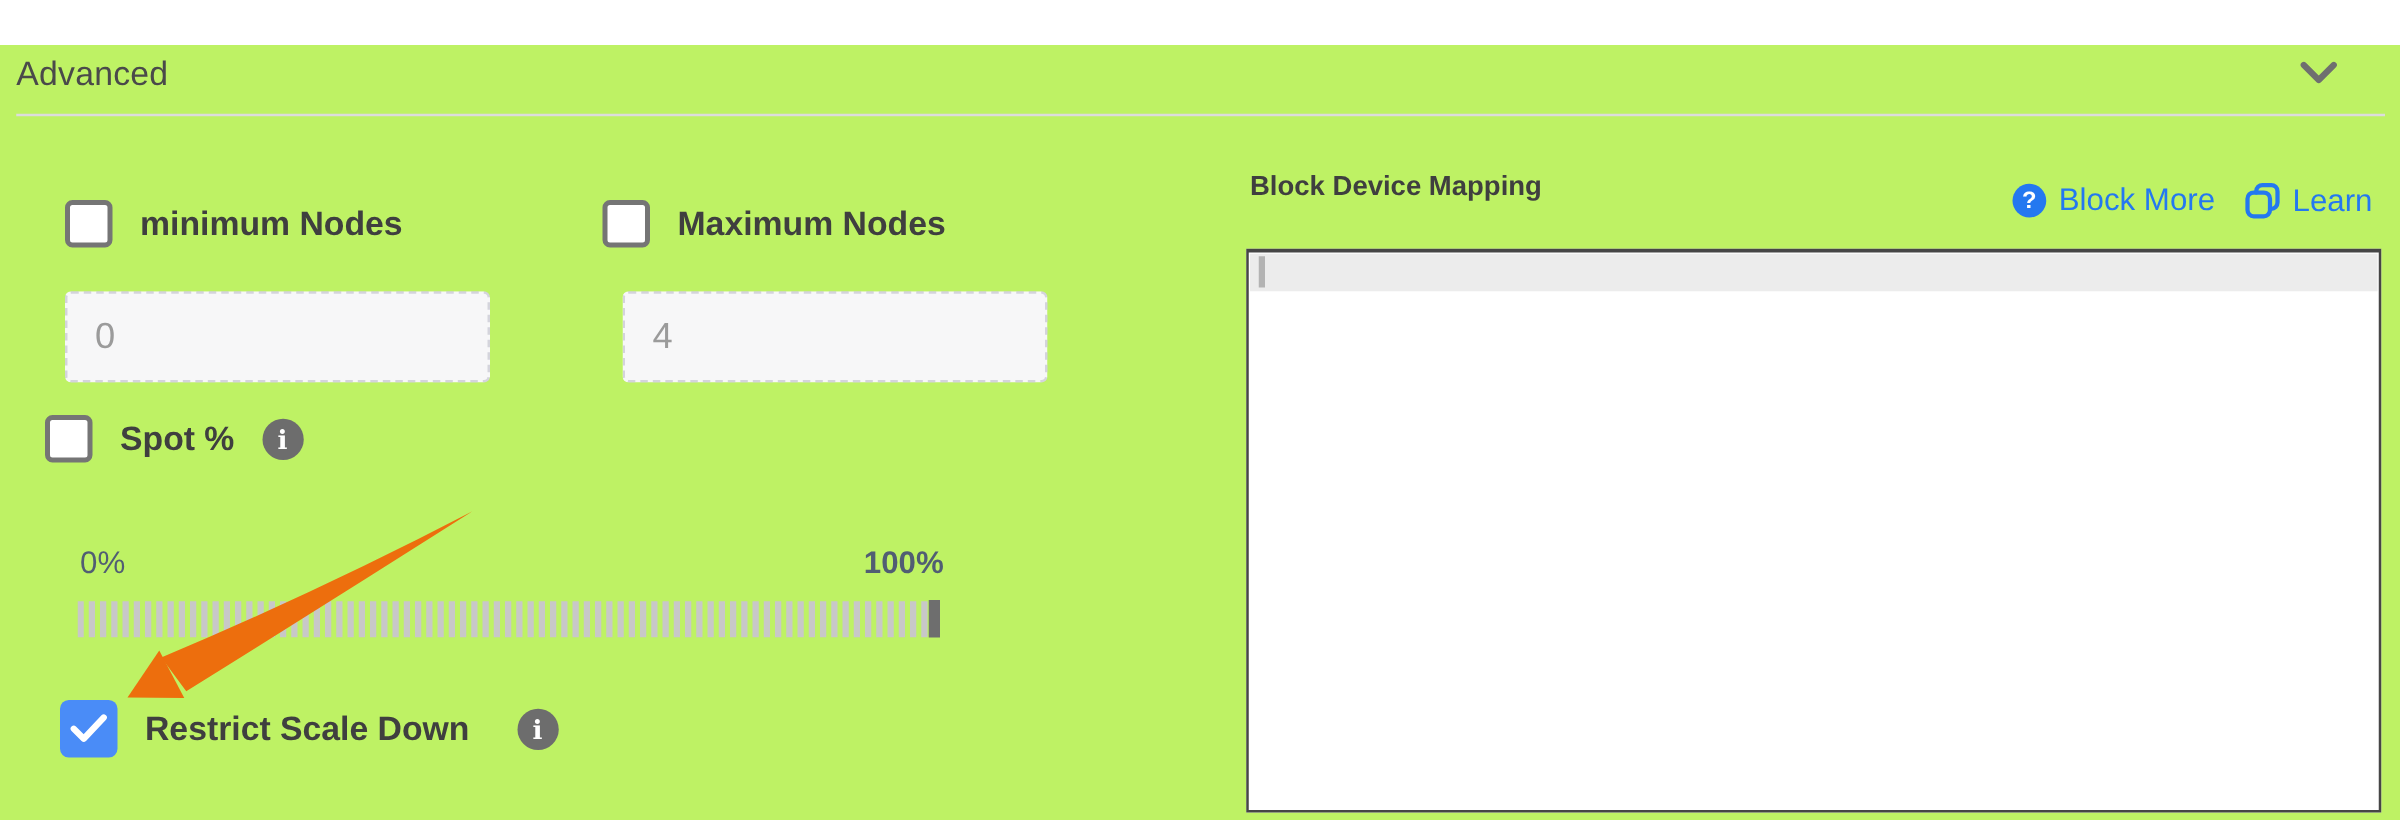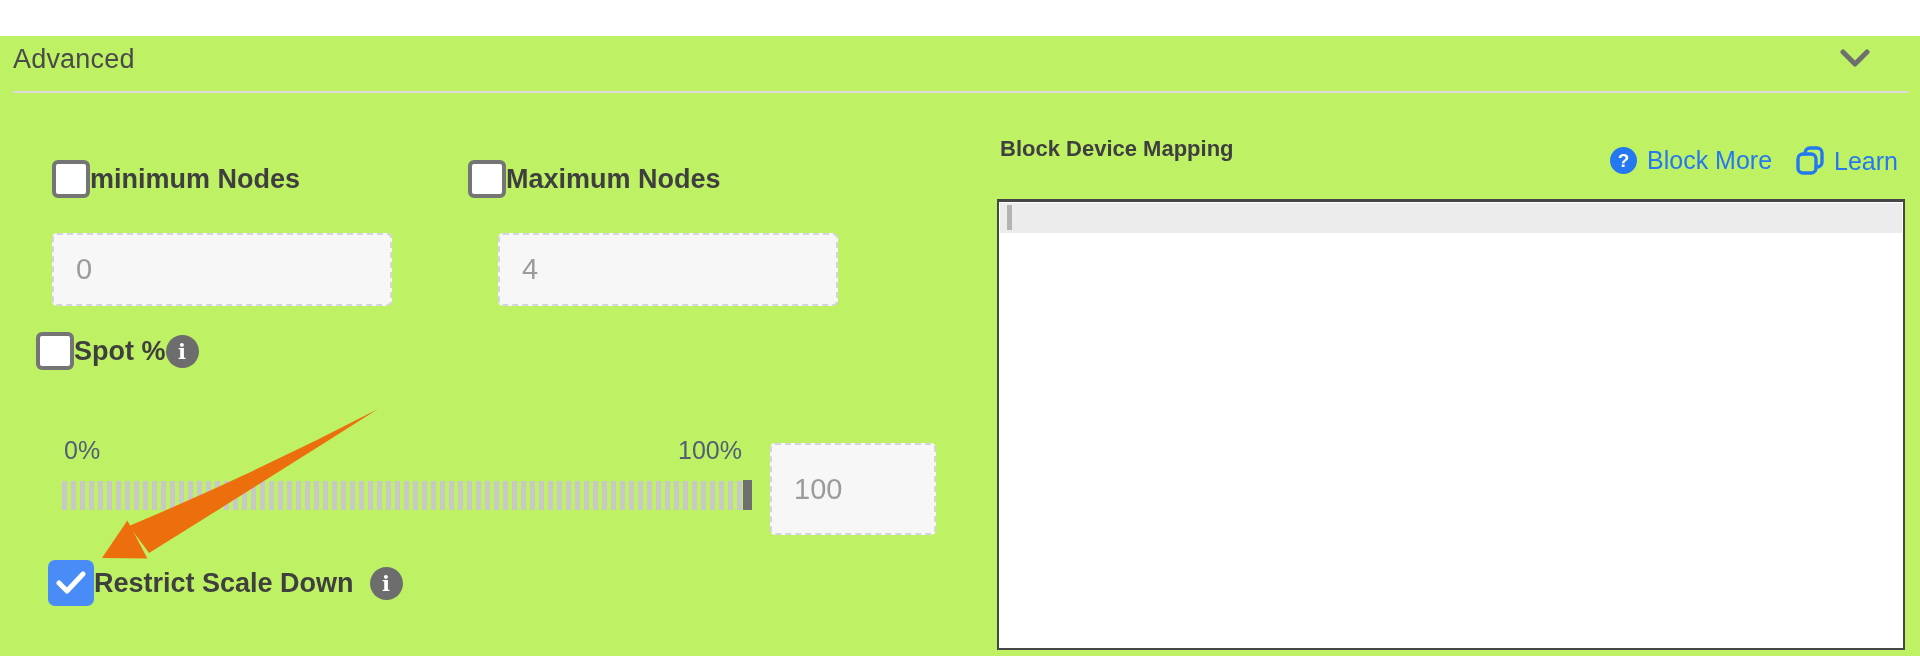--- a/index.html
+++ b/index.html
@@ -8,21 +8,21 @@
     font-family:"Liberation Sans","DejaVu Sans",sans-serif;
     color:#3f3f3f;overflow:hidden;margin-top:36px;
   }
   .abs{position:absolute;}
 
   
   .section-title{font-size:27px;font-weight:400;color:#4a4a4a;letter-spacing:.2px;}
   .divider{height:2px;background:#dcdcdc;}
 
   
-  .cb-row{display:flex;align-items:center;}
+  .cb-row{display:flex;align-items:center;gap:22px;}
   .cb{width:38px;height:38px;border:4px solid #757575;border-radius:6px;background:#fff;box-sizing:border-box;flex:0 0 auto;cursor:pointer;}
   .cb.checked{width:46px;height:46px;border:none;background:var(--checkbox-blue);border-radius:7px;display:flex;align-items:center;justify-content:center;}
   .cb-label{font-size:27px;font-weight:700;color:#3f3f3f;}
 
   
   .info-icon{width:33px;height:33px;border-radius:50%;background:#6d6d6d;color:#fff;display:flex;align-items:center;justify-content:center;font-family:"DejaVu Serif",serif;font-weight:700;font-size:21px;line-height:1;flex:0 0 auto;}
 
   
   .dashed-input{
     box-sizing:border-box;background:#f7f7f8;border:2px dashed #d4d4dc;border-radius:5px;
@@ -59,34 +59,34 @@
     <polyline points="3,3 15,15 27,3" fill="none" stroke="#6f6f6f" stroke-width="5" stroke-linecap="round" stroke-linejoin="round"></polyline>
   </svg>
   <div class="abs divider" style="left:13px;top:55px;width:1895px;"></div>
 
   <div class="abs cb-row" style="left:52px;top:124px;">
     <span class="cb"></span>
     <span class="cb-label">minimum Nodes</span>
   </div>
   <input class="abs dashed-input" style="left: 52px; top: 197px; width: 340px; height: 73px;" readonly="" value="0">
 
-  <div class="abs cb-row" style="left:468px;top:124px;">
+  <div class="abs cb-row" style="left:482px;top:124px;">
     <span class="cb"></span>
     <span class="cb-label">Maximum Nodes</span>
   </div>
   <input class="abs dashed-input" style="left: 498px; top: 197px; width: 340px; height: 73px;" readonly="" value="4">
 
   <div class="abs cb-row" style="left:36px;top:296px;">
     <span class="cb"></span>
     <span class="cb-label">Spot %</span>
     <span class="info-icon">i</span>
   </div>
 
   <div class="abs slider-label" style="left:64px;top:400px;">0%</div>
-  <div class="abs slider-label" style="left:676px;top:400px;width:66px;text-align:right;">100%</div>
+  <div class="abs slider-label" style="left:691px;top:400px;width:66px;text-align:left;font-weight:bold;">100%</div>
 
   <div class="abs tick-strip" style="left:62px;top:444px;width:690px;height:30px;">
     <span class="slider-handle"></span>
   <span class="tick"></span>
       <span class="tick"></span>
       <span class="tick"></span>
       <span class="tick"></span>
       <span class="tick"></span>
       <span class="tick"></span>
       <span class="tick"></span>
@@ -154,21 +154,20 @@
       <span class="tick"></span>
       <span class="tick"></span>
       <span class="tick"></span>
       <span class="tick"></span>
       <span class="tick"></span>
       <span class="tick"></span>
       <span class="tick"></span>
       <span class="tick"></span>
     </div>
 
-  <input class="abs dashed-input" style="left: 770px; top: 407px; width: 166px; height: 92px;" readonly="" value="100">
 
   <div class="abs cb-row" style="left:48px;top:524px;justify-content:flex-end;">
     <span class="cb checked">
       <svg class="icon" width="30" height="24" viewBox="0 0 30 24">
         <polyline points="3,12 11,20 27,3" fill="none" stroke="#ffffff" stroke-width="5" stroke-linecap="round" stroke-linejoin="round"></polyline>
       </svg>
     </span>
     <span class="cb-label">Restrict Scale Down</span>
     <span class="info-icon" style="margin-left:16px;">i</span>
   </div>

